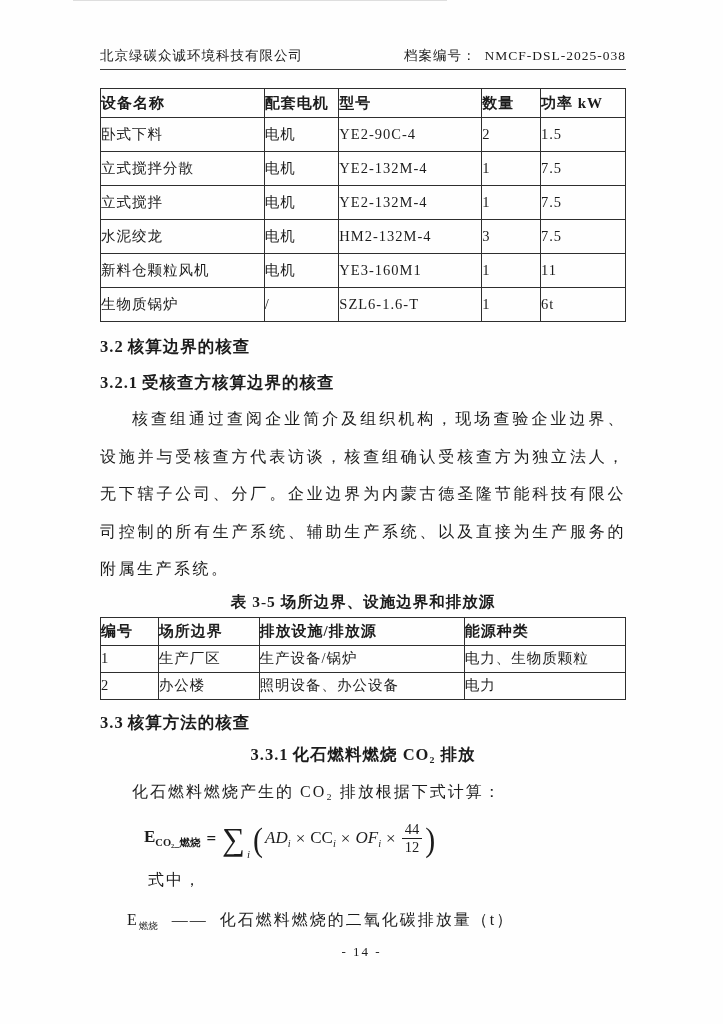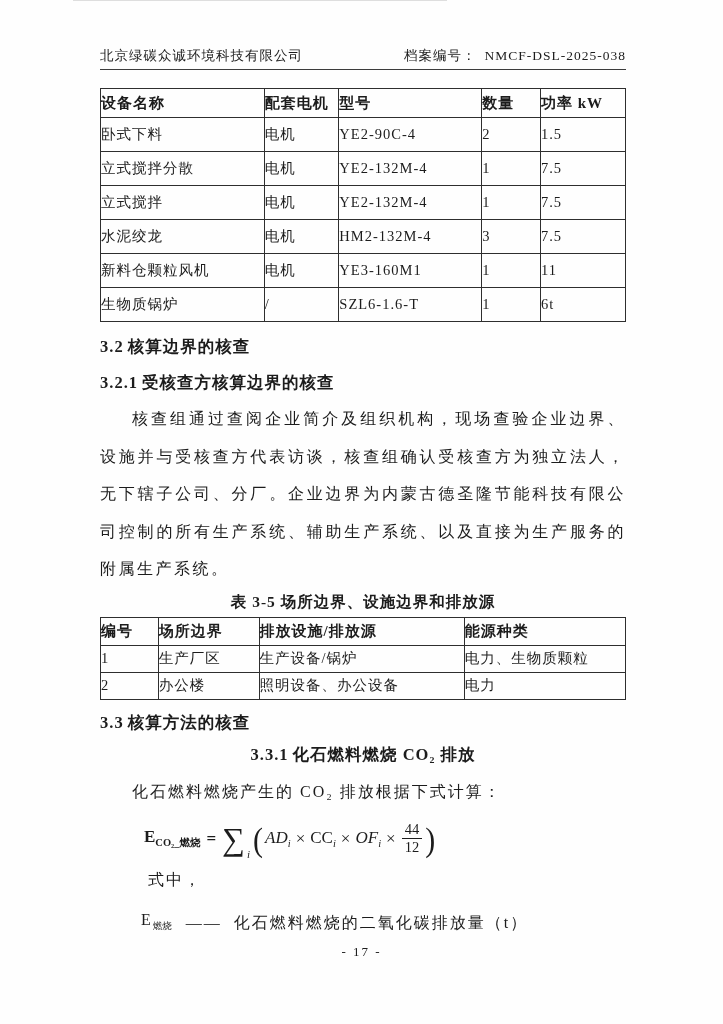--- a/index.html
+++ b/index.html
@@ -67,21 +67,21 @@
   .f-sigma{font-size:32px;line-height:32px;margin-right:2px;}
   .f-sigma-sub{font-size:11px;font-style:italic;align-self:flex-end;margin-bottom:2px;margin-right:2px;}
   .f-paren{font-size:30px;font-weight:400;transform:scaleY(1.15);margin:0 1px;}
   .f-term{margin:0 1px;}
   .f-it{font-style:italic;}
   .f-op{margin:0 4px;}
   .f-frac{display:inline-flex;flex-direction:column;text-align:center;font-size:14.5px;line-height:17px;margin:0 2px;}
   .f-frac .num{border-bottom:1.2px solid #1c1c1c;padding:0 3px;}
 
   .where{margin-top:6px;margin-left:48px;font-size:16px;line-height:24px;letter-spacing:2px;}
-  .defline{margin-top:16px;margin-left:41px;font-size:16px;line-height:24px;letter-spacing:2px;display:flex;align-items:center;}
+  .defline{margin-top:16px;margin-left:27px;font-size:16px;line-height:24px;letter-spacing:2px;display:flex;align-items:flex-start;}
   .defline sub{font-size:9.5px;letter-spacing:0;}
   .def-dash{margin:0 12px 0 14px;}
 
   .page-footer{position:absolute;bottom:64px;left:0;width:723px;text-align:center;font-size:13px;letter-spacing:2px;}
 </style>
 </head>
 <body>
 
 <div class="page">
   <div class="scan-artifact"></div>
@@ -238,14 +238,14 @@
     <div class="where">式中，</div>
 
     <div class="defline">
       <span><span>E</span><sub>燃烧</sub></span>
       <span class="def-dash">——</span>
       <span>化石燃料燃烧的二氧化碳排放量（t）</span>
     </div>
 
   </div>
 
-  <div class="page-footer">- 17 -</div>
+  <div class="page-footer">- 14 -</div>
 </div>
 
 </body></html>

